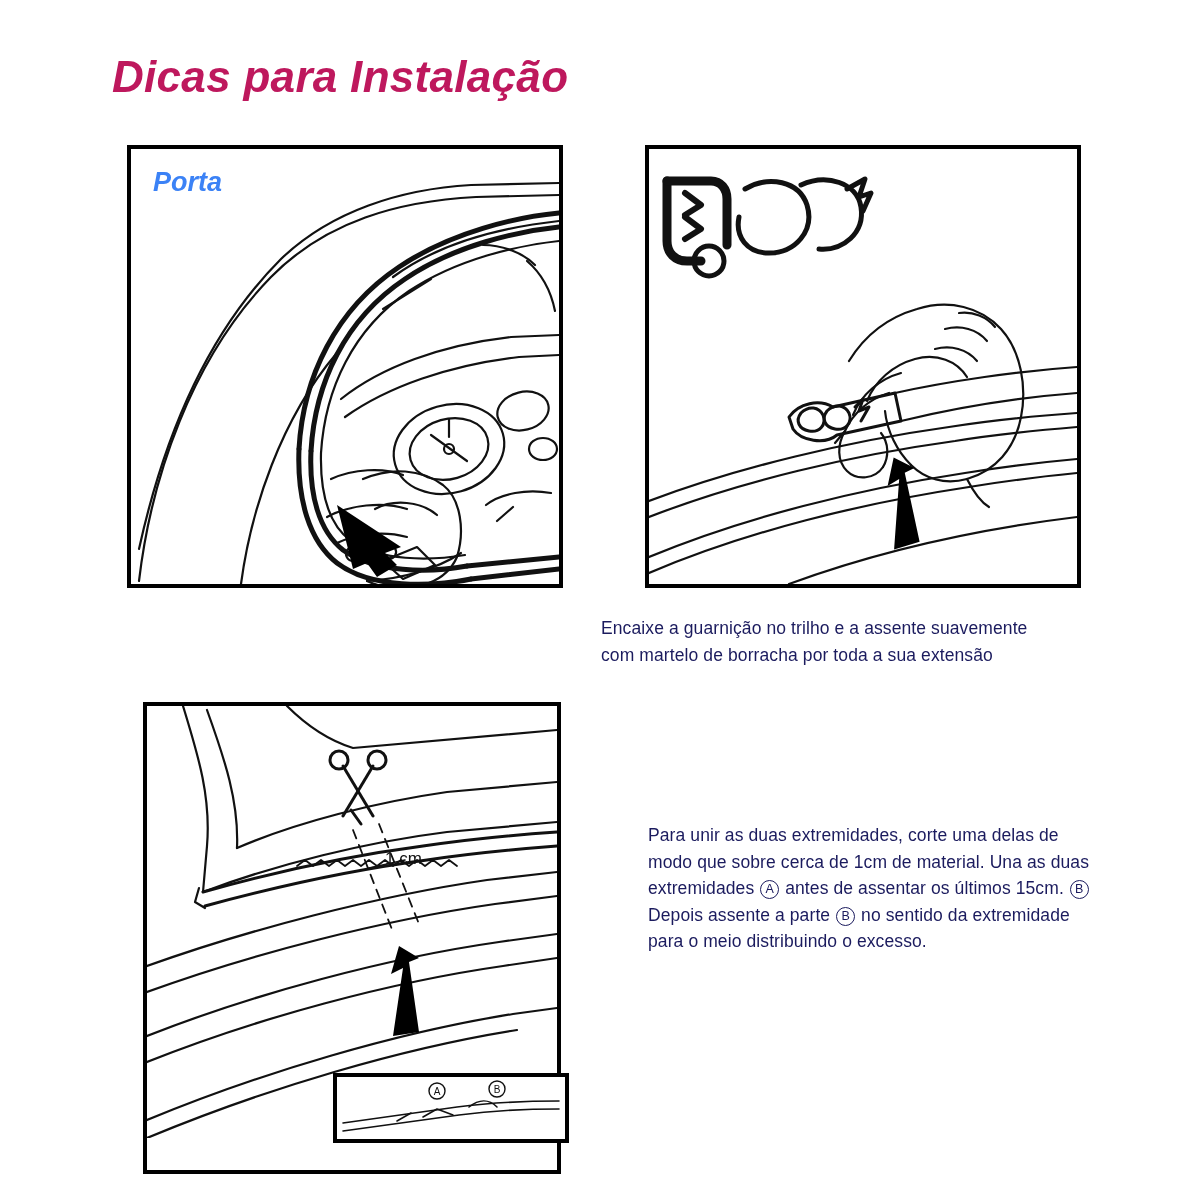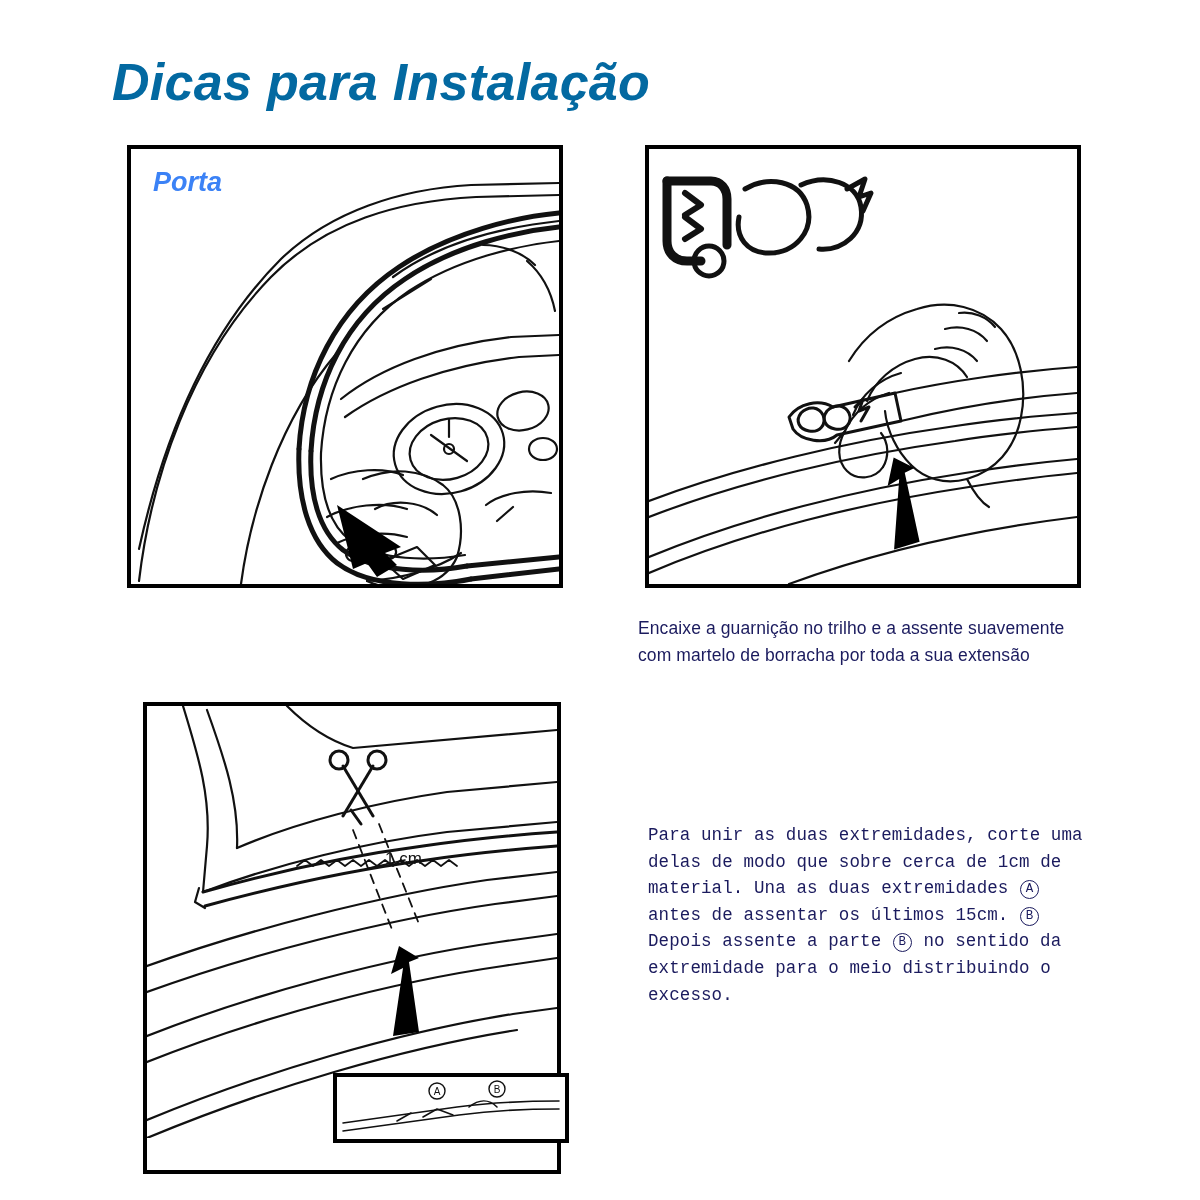--- a/index.html
+++ b/index.html
@@ -18,24 +18,24 @@
     position: absolute;
     left: 0; top: 0;
     width: 1200px;
     height: 1200px;
     background: #fff;
   }
   .main-title {
     position: absolute;
     left: 112px;
     top: 52px;
-    font-size: 52px;
+    font-size: 44px;
     font-weight: bold;
     font-style: italic;
-    color: #0369a1;
+    color: #be185d;
     letter-spacing: 0.3px;
     white-space: nowrap;
   }
   .panel {
     position: absolute;
     border: 4px solid #000;
     background: #fff;
     box-sizing: border-box;
     overflow: hidden;
   }
@@ -51,22 +51,22 @@
     color: #3b82f6;
   }
   .caption {
     position: absolute;
     font-size: 17.5px;
     line-height: 1.52;
     color: #1b1b5e;
     letter-spacing: 0.1px;
   }
   #caption-1 { left: 127px; top: 615px; width: 470px; }
-  #caption-2 { left: 638px; top: 615px; width: 460px; }
-  #caption-3 { left: 648px; top: 822px; width: 450px; font-family: Liberation Mono, monospace; }
+  #caption-2 { left: 601px; top: 615px; width: 460px; }
+  #caption-3 { left: 648px; top: 822px; width: 450px; }
 
   .circ {
     display: inline-block;
     width: 17px; height: 17px;
     line-height: 16px;
     border: 1.6px solid #1b1b5e;
     border-radius: 50%;
     text-align: center;
     font-size: 12.5px;
     vertical-align: 1px;

